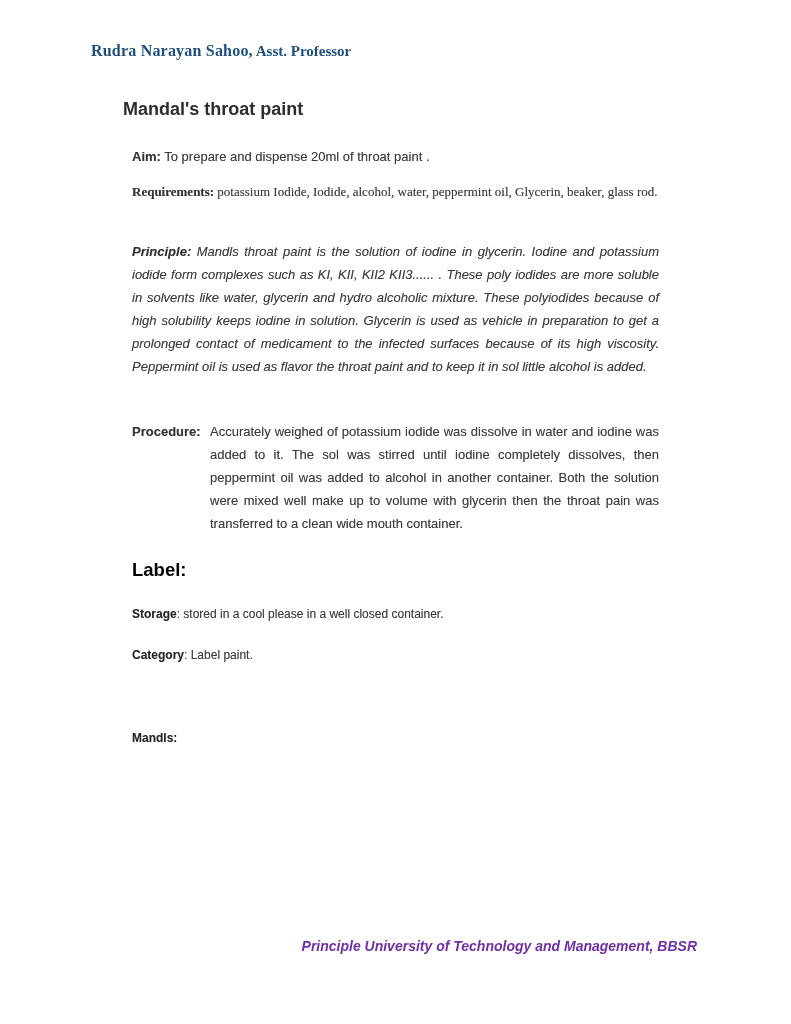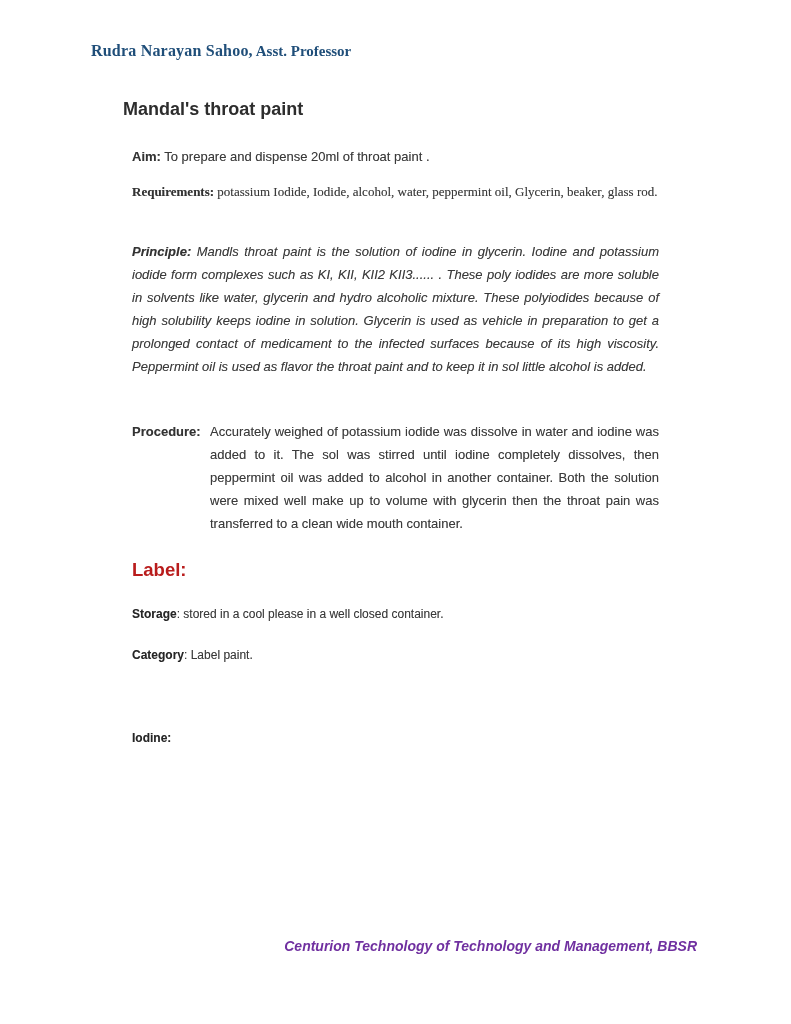--- a/index.html
+++ b/index.html
@@ -21,21 +21,21 @@
   .para{left:132px;width:527px;margin:0;font-size:13px;line-height:23px;
     color:var(--body-text,#3b3b3b);text-shadow:0 0 .5px rgba(70,70,70,.45);}
   .justify{text-align:justify;}
   .aim{top:145px;}
   .requirements{top:180px;font-family:Liberation Serif, serif;}
   .principle{top:240px;font-style:italic;}
   .procedure{top:420px;width:449px;padding-left:78px;text-indent:-78px;}
   .hang-label{display:inline-block;width:78px;text-indent:0;font-weight:700;}
   .para b{font-weight:700;color:#333;}
   
-  .label-heading{left:132px;top:559px;margin:0;font-size:18.5px;font-weight:700;color:#b91c1c;}
+  .label-heading{left:132px;top:559px;margin:0;font-size:18.5px;font-weight:700;color:#000000;}
   .kv{left:132px;margin:0;font-size:12px;color:#3a3a3a;white-space:nowrap;
     text-shadow:0 0 .5px rgba(70,70,70,.4);}
   .kv b{font-weight:700;color:#262626;}
   .storage{top:607px;}
   .category{top:648px;}
   .special{top:690px;}
   .report{top:731px;}
   
   .footer{right:94px;top:938px;margin:0;white-space:nowrap;
     font-size:14px;font-weight:700;font-style:italic;color:var(--footer-purple,#7030a0);}
@@ -57,17 +57,17 @@
 
   <p class="abs para justify procedure"><b class="hang-label">Procedure:</b><span>Accurately weighed of potassium iodide was dissolve in water and iodine was added to it. The sol was stirred until iodine completely dissolves, then peppermint oil was added to alcohol in another container. Both the solution were mixed well make up to volume with glycerin then the throat pain was transferred to a clean wide mouth container.</span></p>
 
   <p class="abs label-heading">Label:</p>
 
   <p class="abs kv storage"><b>Storage</b><span>: stored in a cool please in a well closed container.</span></p>
 
   <p class="abs kv category"><b>Category</b><span>: Label paint.</span></p>
 
 
-  <p class="abs kv report"><b>Iodine:</b></p>
+  <p class="abs kv report"><b>Mandls:</b></p>
 
-  <p class="abs footer">Centurion Technology of Technology and Management, BBSR</p>
+  <p class="abs footer">Principle University of Technology and Management, BBSR</p>
 
 </div>
 
 </body></html>

